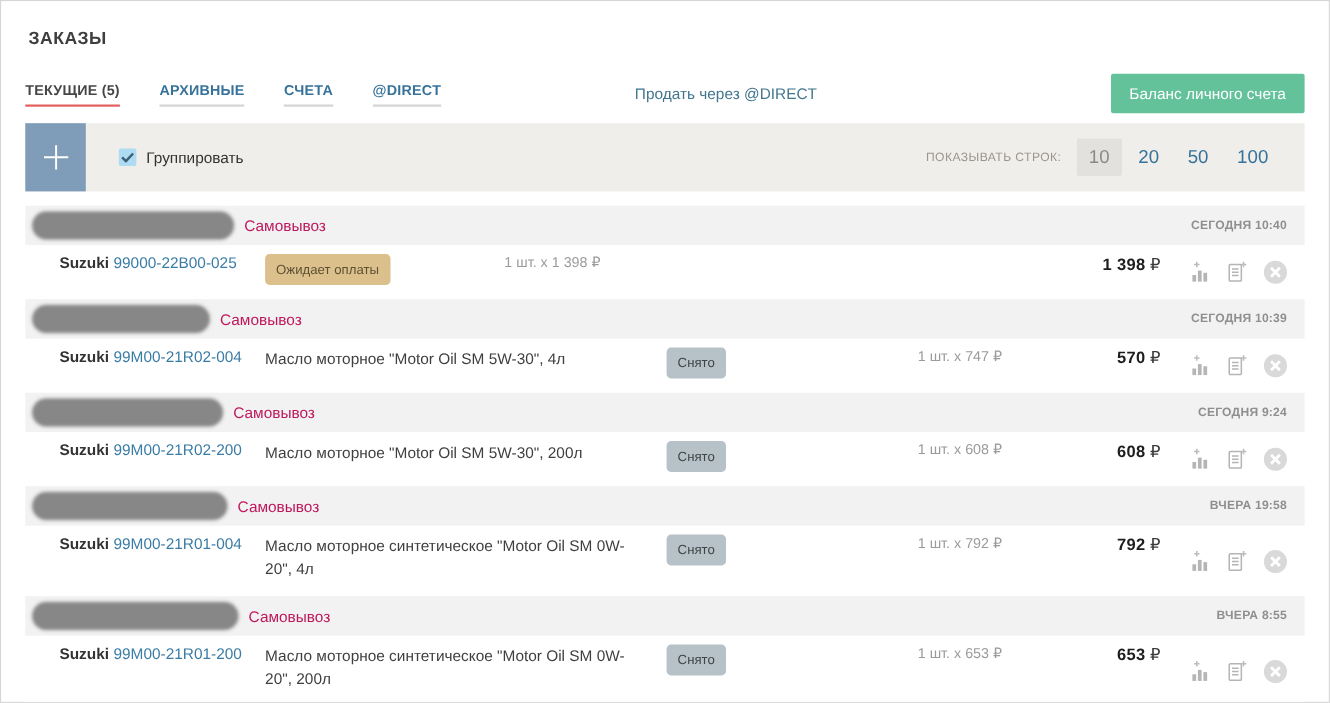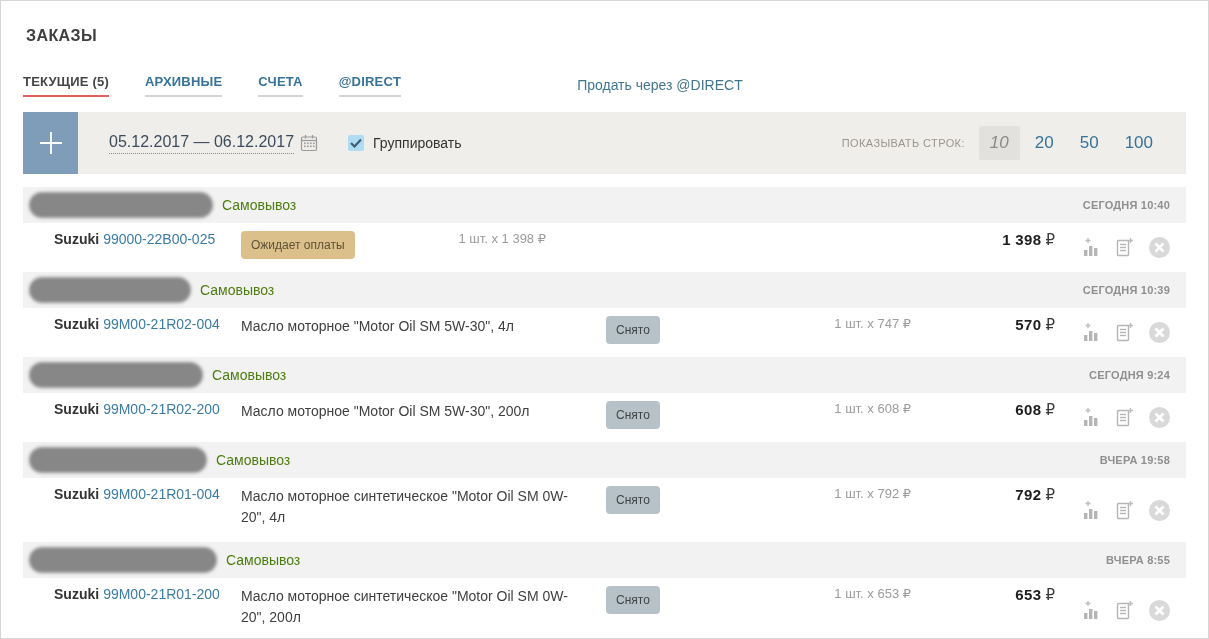--- a/index.html
+++ b/index.html
@@ -71,38 +71,38 @@
   }
   .chk-label{font-size:14px;color:#333;margin-left:9px;}
   .rows-wrap{margin-left:auto;display:flex;align-items:center;}
   .rows-label{
     font-size:11px;color:#9a958e;letter-spacing:.4px;margin-right:10px;white-space:nowrap;
   }
   .rows-opt{
     font-size:17px;color:var(--link-blue);text-decoration:none;cursor:pointer;
     padding:7px 11px;margin-left:4px;border-radius:2px;
   }
-  .rows-opt.selected{background:#e3e1dd;color:#8a8a8a;cursor:default;font-style:italic;}
+  .rows-opt.selected{background:#e3e1dd;color:#8a8a8a;cursor:default;}
 
   
   .orders{margin-top:13px;}
   .group-header{
     background:var(--group-bg);height:36px;
     display:flex;align-items:center;padding:0 16px 0 7px;
   }
   .blob{
     height:24px;border-radius:12px;background:#878787;filter:blur(1.4px);
     box-shadow:0 0 2px 1px #9a9a9a;flex:none;
   }
   .group:nth-of-type(1) .blob{width:182px}
   .group:nth-of-type(2) .blob{width:160px}
   .group:nth-of-type(3) .blob{width:172px}
   .group:nth-of-type(4) .blob{width:176px}
   .group:nth-of-type(5) .blob{width:186px}
-  .delivery{font-size:14px;color:#4d7c0f;margin-left:10px;}
+  .delivery{font-size:14px;color:#be185d;margin-left:10px;}
   .time{margin-left:auto;font-size:11px;font-weight:bold;color:#8f8f8f;letter-spacing:.2px;}
 
   .order-row{
     display:flex;background:#fff;
     min-height:49px;padding:8px 15px 8px 31px;
   }
   .group:nth-of-type(4) .order-row,
   .group:nth-of-type(5) .order-row{min-height:64px;}
   .brand-part{width:187px;flex:none;font-size:14px;}
   .brand{font-weight:bold;color:#333;}
@@ -126,49 +126,29 @@
 
 <div class="content">
   <h1 class="page-title">ЗАКАЗЫ</h1>
 
   <div class="tabs-row">
     <a class="tab active">ТЕКУЩИЕ (5)</a>
     <a class="tab">АРХИВНЫЕ</a>
     <a class="tab">СЧЕТА</a>
     <a class="tab">@DIRECT</a>
     <a class="sell-link">Продать через @DIRECT</a>
+    <button class="balance-btn">Баланс личного счета</button>
   </div>
 
   <div class="toolbar">
     <button class="add-btn">
       <svg width="26" height="26" viewBox="0 0 26 26">
           <path d="M13 2 V24 M2 13 H24" stroke="#ffffff" stroke-width="1.8"></path>
         </svg>
     </button>
-    <span class="date-wrap">
-      <a class="date-range">05.12.2017 — 06.12.2017</a>
-      <span class="cal-icon">
-        <svg width="18" height="18" viewBox="0 0 18 18" fill="none" stroke="#9a9a9a" stroke-width="1.2">
-          <rect x="1.5" y="3" width="15" height="13.5" rx="1.5"></rect>
-          <line x1="5.5" y1="1" x2="5.5" y2="4.5"></line>
-            <line x1="12.5" y1="1" x2="12.5" y2="4.5"></line>
-          <line x1="1.5" y1="6.5" x2="16.5" y2="6.5"></line>
-          <g stroke="none" fill="#9a9a9a">
-            <rect x="4" y="8.5" width="1.6" height="1.6"></rect>
-              <rect x="7" y="8.5" width="1.6" height="1.6"></rect>
-              <rect x="10" y="8.5" width="1.6" height="1.6"></rect>
-              <rect x="13" y="8.5" width="1.6" height="1.6"></rect>
-            <rect x="4" y="11.5" width="1.6" height="1.6"></rect>
-              <rect x="7" y="11.5" width="1.6" height="1.6"></rect>
-              <rect x="10" y="11.5" width="1.6" height="1.6"></rect>
-              <rect x="13" y="11.5" width="1.6" height="1.6"></rect>
-          </g>
-        </svg>
-      </span>
-    </span>
     <span class="chk-wrap">
       <span class="chk-box">
         <svg width="12" height="10" viewBox="0 0 12 10">
             <path d="M1 5 L4.5 8.5 L11 1.5" stroke="#3e5f77" stroke-width="2.2" fill="none"></path>
           </svg>
       </span>
       <span class="chk-label">Группировать</span>
     </span>
     <span class="rows-wrap">
       <span class="rows-label">ПОКАЗЫВАТЬ СТРОК:</span>

